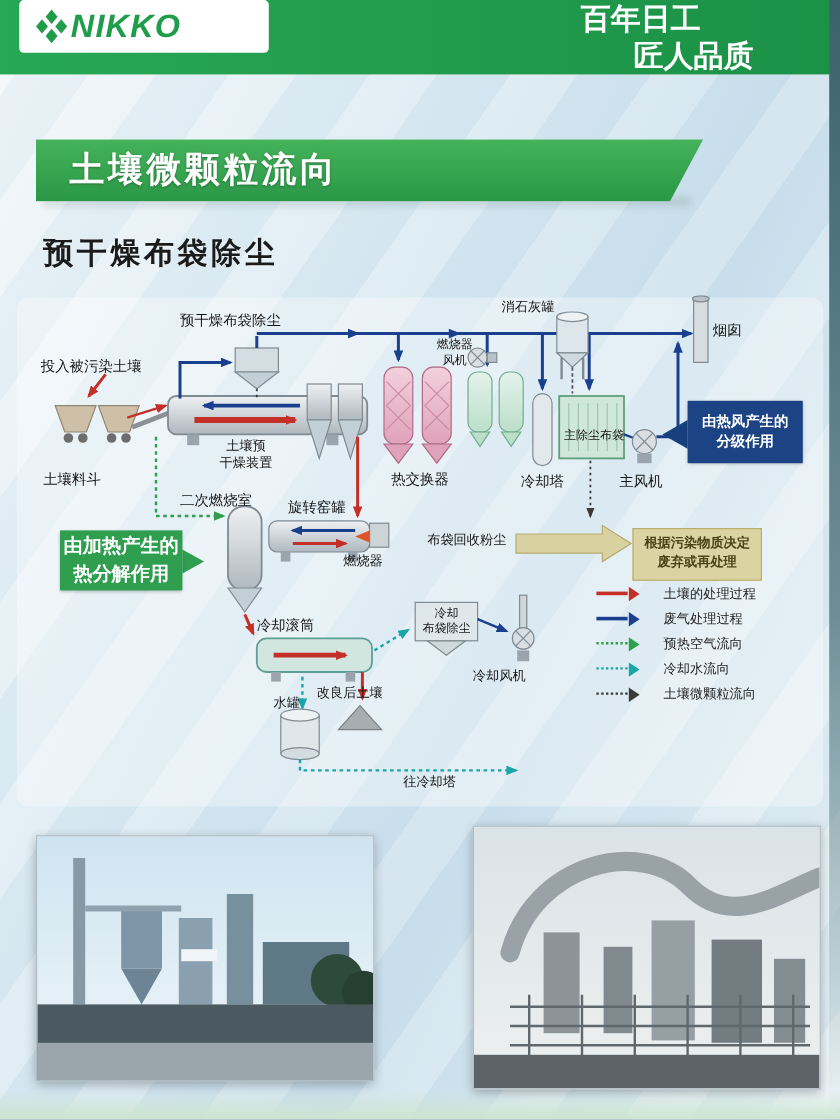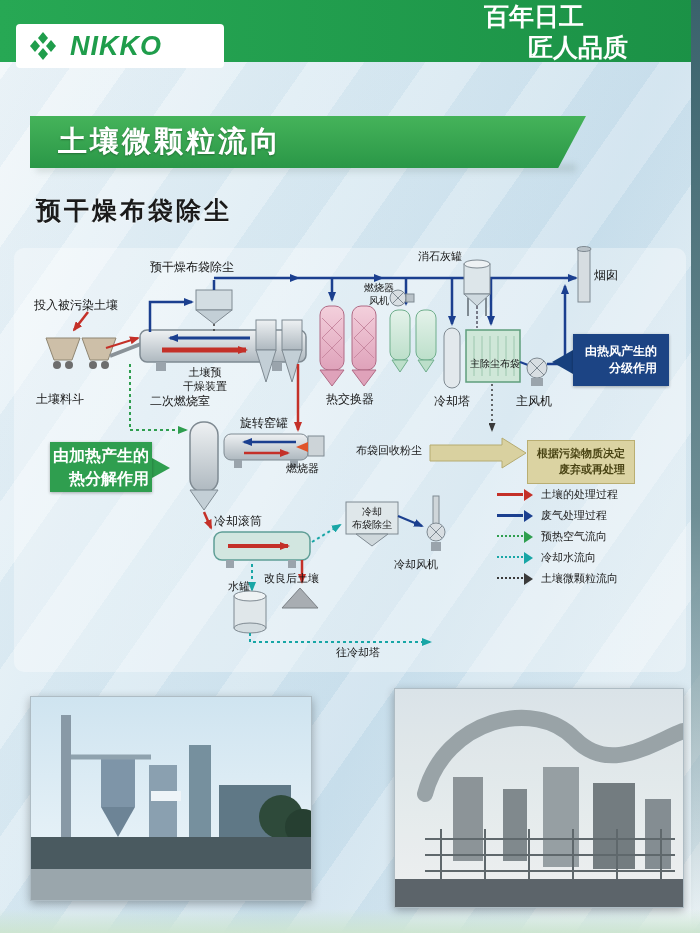--- a/index.html
+++ b/index.html
@@ -5,22 +5,22 @@
   html,body{margin:0;padding:0;background:#9fb4bd;}
   .page{position:relative;width:700px;height:933px;overflow:hidden;
         font-family:"Liberation Sans","DejaVu Sans",sans-serif;
         background:linear-gradient(115deg,#f2f7fa 0%,#dcebf3 30%,#c9dfec 62%,#e9f2f6 100%);}
   .page::before{content:"";position:absolute;inset:0;
         background:repeating-linear-gradient(125deg,rgba(255,255,255,.38) 0 46px,rgba(185,212,228,.22) 46px 96px);
         opacity:.55;pointer-events:none;}
   
   .topbar{position:absolute;top:0;left:0;right:0;height:62px;
         background:linear-gradient(90deg,#27a854,#1b9146);}
-  .logo-plate{position:absolute;left:16px;top:24px;width:208px;height:44px;background:#fff;
-        border-radius:4px;display:flex;align-items:center;gap:12px;padding:2px 12px;box-sizing:border-box;}
+  .logo-plate{position:absolute;left:16px;top:0;width:208px;height:44px;background:#fff;
+        border-radius:4px;display:flex;align-items:center;gap:1px;padding:2px 12px;box-sizing:border-box;}
   .logo-text{font-size:27px;font-weight:bold;font-style:italic;color:#1f9d4b;letter-spacing:1px;}
   .slogan{position:absolute;right:72px;top:1px;color:#fff;line-height:1.25;
         font-family:Liberation Sans, sans-serif;font-weight:bold;font-size:25px;}
   .slogan .l2{padding-left:44px;display:block;}
   .slogan .l1{display:block;}
   
   .banner{position:absolute;left:30px;top:116px;width:556px;height:52px;
         background:linear-gradient(180deg,#45b35a,#2a9747);
         clip-path:polygon(0 0,100% 0,95% 100%,0 100%);
         display:flex;align-items:center;padding-left:28px;box-sizing:border-box;
@@ -29,28 +29,28 @@
   .banner-shadow{position:absolute;left:36px;top:164px;width:540px;height:8px;
         background:rgba(90,110,100,.18);filter:blur(3px);}
   .section-title{position:absolute;left:36px;top:194px;font-size:25px;font-weight:bold;
         color:#1b1b1b;letter-spacing:3px;text-shadow:0 1px 0 rgba(255,255,255,.5);}
   
   .diagram{position:absolute;left:0;top:246px;width:700px;height:440px;}
   .diagram svg{position:absolute;left:0;top:0;}
   .lbl{position:absolute;color:#151515;line-height:1.25;}
   .pre{white-space:pre-line;text-align:center;}
   .f12{font-size:12px;} .f11{font-size:11px;} .f10{font-size:10px;}
-  .co{position:absolute;display:flex;align-items:center;justify-content:center;text-align:right;
+  .co{position:absolute;display:flex;align-items:center;justify-content:center;text-align:center;
         font-weight:bold;white-space:pre-line;line-height:1.45;box-sizing:border-box;font-family:Liberation Serif, serif;}
   .co-blue{background:#1c4484;color:#fff;font-size:12px;box-shadow:0 1px 3px rgba(0,0,0,.3);}
   .co-green{background:#2f9e4f;color:#fff;font-size:16px;box-shadow:0 1px 3px rgba(0,0,0,.3);}
   .co-khaki{background:#dbd3a2;color:#4a4415;font-size:11px;border:1px solid #b9ae72;}
   
   .legend{position:absolute;left:497px;top:242px;display:flex;flex-direction:column;gap:8px;}
-  .lrow{display:flex;align-items:center;gap:8px;font-size:11px;color:#222;height:13px;}
+  .lrow{display:flex;align-items:center;gap:20px;font-size:11px;color:#222;height:13px;}
   .samp{width:36px;height:12px;position:relative;flex:0 0 36px;}
   .samp::before{content:"";position:absolute;left:0;top:4px;width:26px;border-top:3px solid var(--c);}
   .samp.dot::before{border-top:2.5px dotted var(--c);}
   .samp::after{content:"";position:absolute;right:0;top:0;
         border-left:9px solid var(--c);border-top:6px solid transparent;border-bottom:6px solid transparent;}
   
   .photo{position:absolute;box-shadow:0 3px 9px rgba(0,0,0,.3);border:1px solid #aebcc4;background:#dfe9f0;overflow:hidden;}
   .photo-left{left:30px;top:696px;width:280px;height:203px;}
   .photo-right{left:394px;top:688px;width:288px;height:218px;}
   .edge{position:absolute;right:0;top:0;width:9px;height:100%;
@@ -309,21 +309,21 @@
     <div class="lbl f11 pre" style="left:176px;top:120px;width:58px;">土壤预
 干燥装置</div>
     <div class="lbl f12" style="left:326px;top:146px;">热交换器</div>
     <div class="lbl f10 pre" style="left:362px;top:36px;width:34px;">燃烧器
 风机</div>
     <div class="lbl f11" style="left:418px;top:4px;">消石灰罐</div>
     <div class="lbl f12" style="left:594px;top:22px;">烟囱</div>
     <div class="lbl f10" style="left:469px;top:112px;width:52px;text-align:center;">主除尘布袋</div>
     <div class="lbl f12" style="left:434px;top:148px;">冷却塔</div>
     <div class="lbl f12" style="left:516px;top:148px;">主风机</div>
-    <div class="lbl f12" style="left:150px;top:148px;">二次燃烧室</div>
+    <div class="lbl f12" style="left:150px;top:164px;">二次燃烧室</div>
     <div class="lbl f12" style="left:240px;top:170px;">旋转窑罐</div>
     <div class="lbl f11" style="left:286px;top:216px;">燃烧器</div>
     <div class="lbl f11" style="left:356px;top:198px;">布袋回收粉尘</div>
     <div class="lbl f12" style="left:214px;top:268px;">冷却滚筒</div>
     <div class="lbl f10 pre" style="left:348px;top:260px;width:48px;">冷却
 布袋除尘</div>
     <div class="lbl f11" style="left:394px;top:312px;">冷却风机</div>
     <div class="lbl f11" style="left:264px;top:326px;">改良后土壤</div>
     <div class="lbl f11" style="left:228px;top:334px;">水罐</div>
     <div class="lbl f11" style="left:336px;top:400px;">往冷却塔</div>

